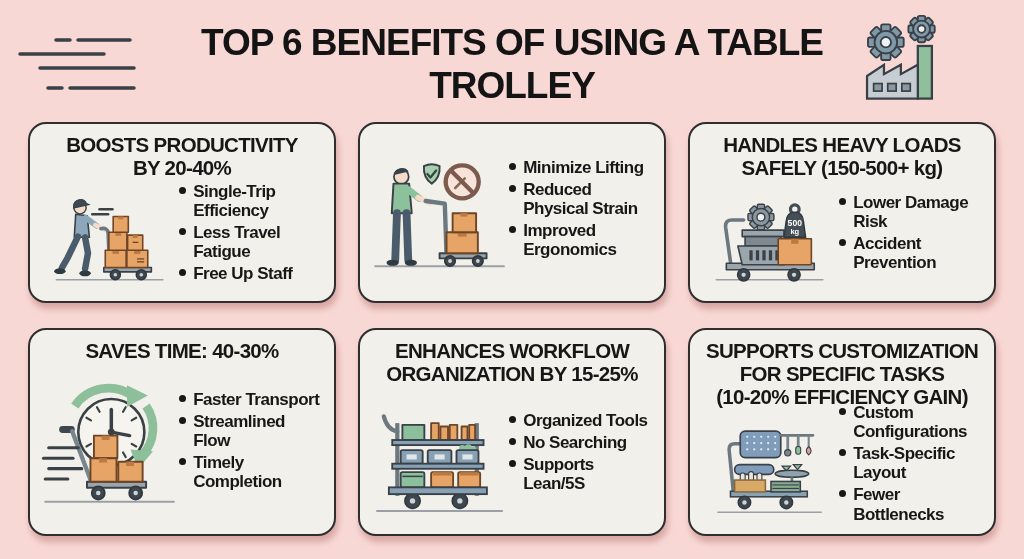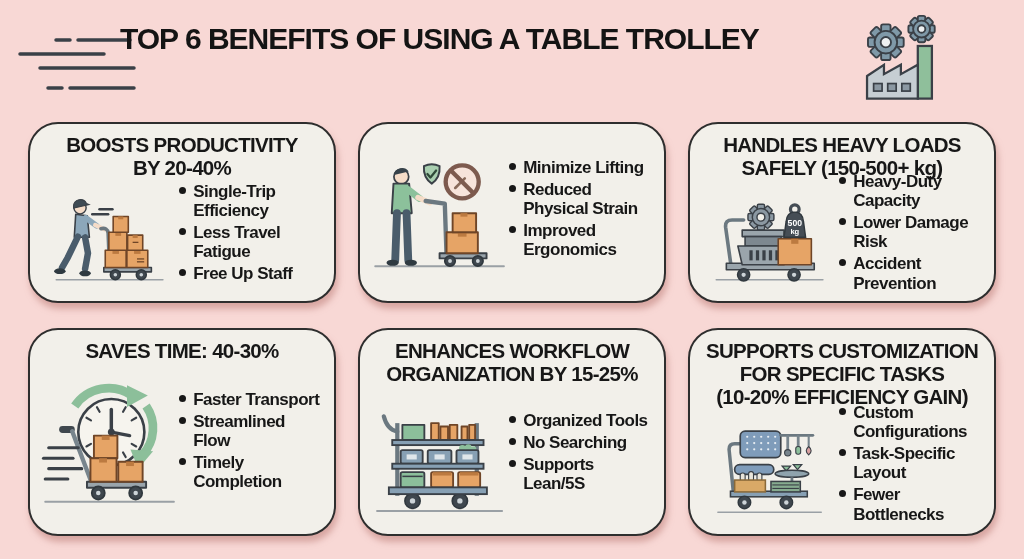--- a/index.html
+++ b/index.html
@@ -6,33 +6,33 @@
   body{
     width:1024px;height:559px;overflow:hidden;position:relative;
     background:#f8d8d5;
     font-family:"Liberation Sans",sans-serif;
     -webkit-font-smoothing:antialiased;
   }
   
   .header{position:absolute;top:0;left:0;right:0;height:120px;}
   .speed-lines{position:absolute;left:12px;top:32px;width:152px;height:64px;}
   .main-title{
-    position:absolute;left:120px;right:120px;top:22px;
-    font-weight:700;font-size:30px;line-height:1.16;letter-spacing:-1px;
+    position:absolute;left:120px;right:120px;top:22px;text-align:center;
+    font-weight:700;font-size:37px;line-height:1.16;letter-spacing:-1px;
     color:#141414;
   }
   .factory{position:absolute;right:78px;top:12px;width:94px;height:98px;}
   
   .grid{
     position:absolute;top:122px;left:28px;width:968px;
     display:grid;grid-template-columns:repeat(3,1fr);
     grid-template-rows:181px 208px;gap:25px 22px;
   }
   .card{
-    background:#f2f0ea;border:2.5px solid #2e2e2e;border-radius:30px;
+    background:#f2f0ea;border:2.5px solid #2e2e2e;border-radius:18px;
     box-shadow:2px 6px 6px rgba(190,125,120,.55);
     padding:8px 10px 16px 10px;display:flex;flex-direction:column;box-sizing:border-box;
   }
   .card-title{
     text-align:center;font-weight:700;font-size:20.5px;line-height:1.12;
     letter-spacing:-0.7px;color:#171717;margin-top:2px;
   }
   .card-title div:empty{display:none;}
   .card-body{flex:1;display:flex;align-items:stretch;min-height:0;}
   .illus{flex:0 0 49%;display:flex;align-items:flex-end;justify-content:center;min-width:0;}
@@ -297,24 +297,20 @@
             <circle cx="115" cy="35" r="6" fill="none" stroke="#454d55" stroke-width="4.5"></circle>
             <path d="M100,74 L103,52 Q104,39 115,39 Q126,39 127,52 L130,74 Z" fill="#454d55" stroke="#30383e" stroke-width="2"></path>
             <text class="wtext" x="115" y="58" font-size="12" text-anchor="middle">500</text>
             <text class="wtext" x="115" y="70" font-size="10.5" text-anchor="middle">kg</text>
           </g>
         </svg>
       </div>
       <div class="bullets">
         <div class="bullet">
             <span class="dot"></span>
-            <span>Heavy-Duty Capacity</span>
-          </div>
-        <div class="bullet">
-            <span class="dot"></span>
             <span>Lower Damage Risk</span>
           </div>
         <div class="bullet">
             <span class="dot"></span>
             <span>Accident Prevention</span>
           </div>
       </div>
     </div>
   </div>
 

